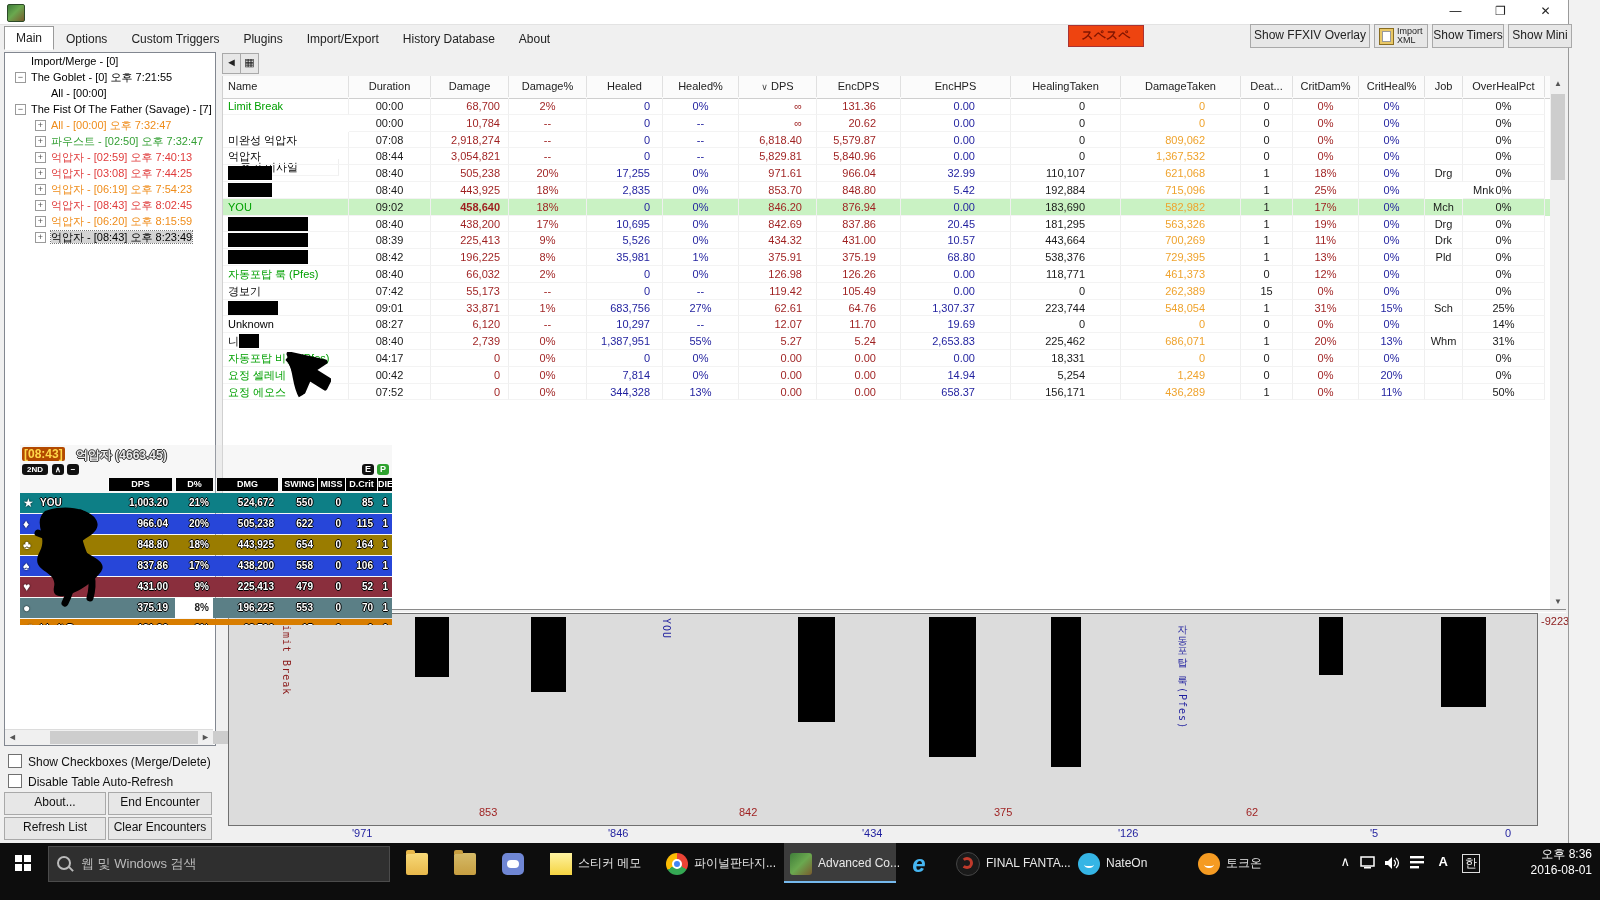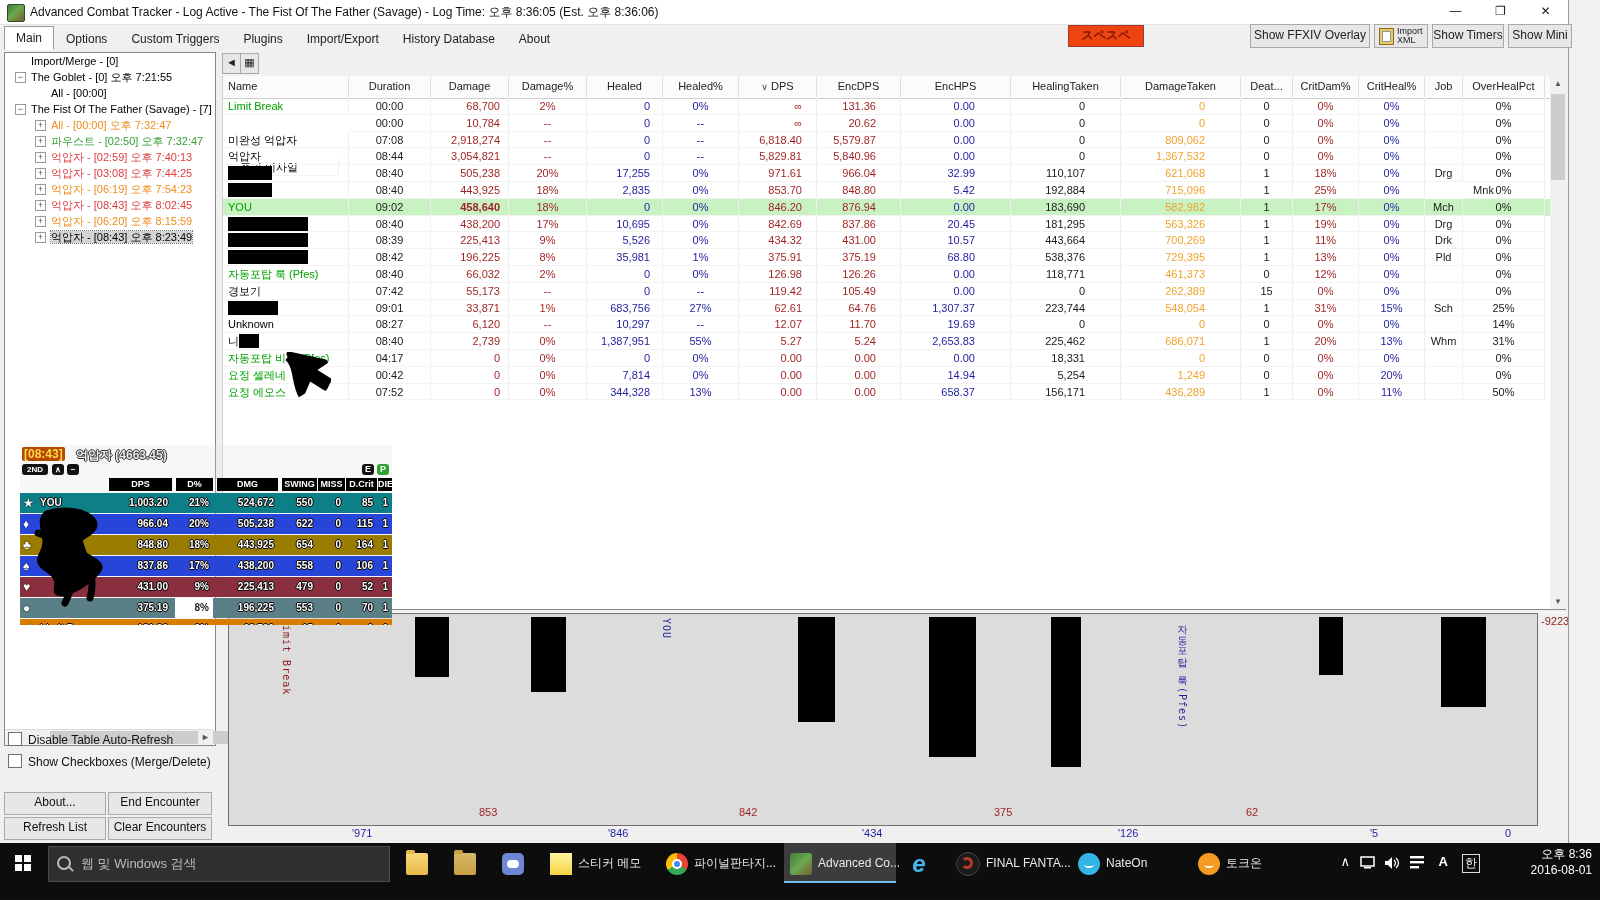--- a/index.html
+++ b/index.html
@@ -99,21 +99,20 @@
   svg.scribble{position:absolute;pointer-events:none;}
 </style>
 </head>
 <body>
 
 <div id="screen">
   <div id="appwin">
 
     <div id="titlebar">
       <div id="app-icon"></div>
-      <div id="win-title">Advanced Combat Tracker - Log Active - The Fist Of The Father (Savage) - Log Time: 오후 8:36:05 (Est. 오후 8:36:06)</div>
       <div class="winbtn" style="left:1433px">—</div>
       <div class="winbtn" style="left:1478px">❐</div>
       <div class="winbtn" style="left:1523px">✕</div>
     </div>
 
     <div id="tabbar">
         <div class="tab active">Main</div>
         <div class="tab">Options</div>
         <div class="tab">Custom Triggers</div>
         <div class="tab">Plugins</div>
@@ -148,21 +147,21 @@
       <div id="tree-hscroll">
         <div class="sb-arrow" style="left:0">◄</div>
         <div id="tree-thumb"></div>
         <div class="sb-arrow" style="right:0">►</div>
       </div>
     </div>
 
     <div class="chkrow" style="top:754px">
       <span class="chk"></span><span>Show Checkboxes (Merge/Delete)</span>
     </div>
-    <div class="chkrow" style="top:732px">
+    <div class="chkrow" style="top:774px">
       <span class="chk"></span><span>Disable Table Auto-Refresh</span>
     </div>
     <div class="lbtn" style="left:4px;top:792px;width:100px">About...</div>
     <div class="lbtn" style="left:108px;top:792px;width:102px">End Encounter</div>
     <div class="lbtn" style="left:4px;top:817px;width:100px">Refresh List</div>
     <div class="lbtn" style="left:108px;top:817px;width:102px">Clear Encounters</div>
 
     <div class="encnav" style="left:222px">◄</div>
     <div class="encnav" style="left:240px">▦</div>
 

